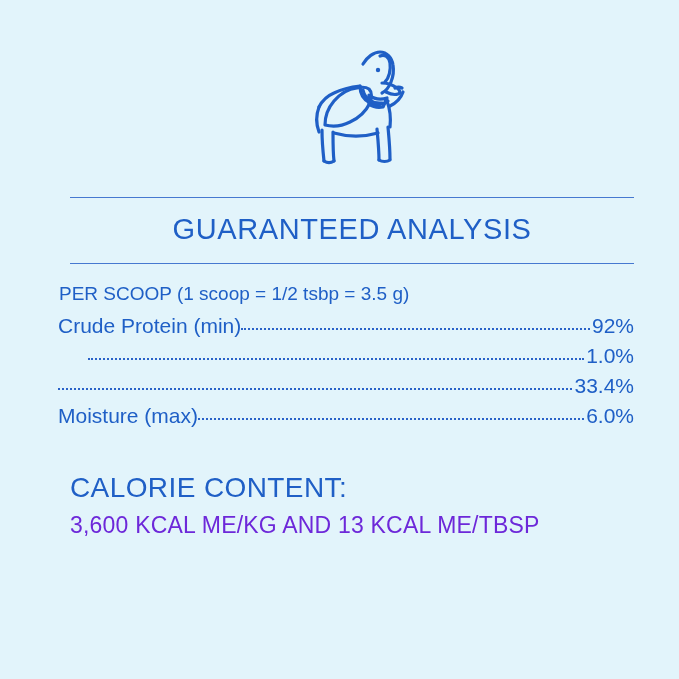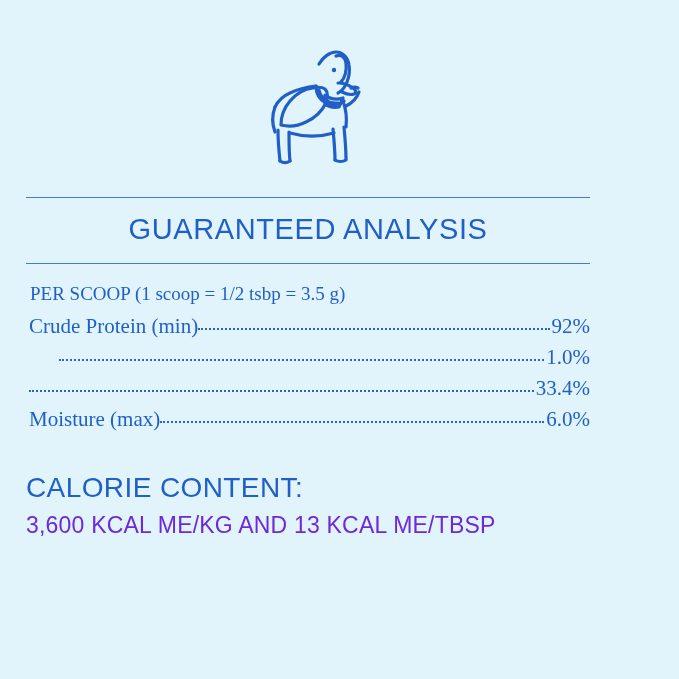--- a/index.html
+++ b/index.html
@@ -12,20 +12,21 @@
     background: #e2f4fb;
     font-family: "Liberation Sans", sans-serif;
     color: #1a56c4;
     overflow: hidden;
   }
   .page {
     position: relative;
     width: 616px;
     height: 679px;
     box-sizing: border-box;
+    margin-left: 44px;
   }
 
   
   .logo-wrap {
     position: absolute;
     top: 34px;
     left: 0;
     right: 0;
     display: flex;
     justify-content: center;
@@ -56,23 +57,22 @@
     font-size: 29px;
     letter-spacing: 0.6px;
     color: #1f5fc6;
     font-weight: 400;
   }
 
   
   .analysis {
     position: absolute;
     top: 283px;
-    left: 29px;
+    left: 14px;
     right: 26px;
-    font-family: Liberation Serif, serif;
   }
   .per-scoop {
     font-size: 19px;
     color: #1f5fc6;
     margin: 0 0 9px 0;
     padding-left: 1px;
   }
   .row {
     display: flex;
     align-items: baseline;

